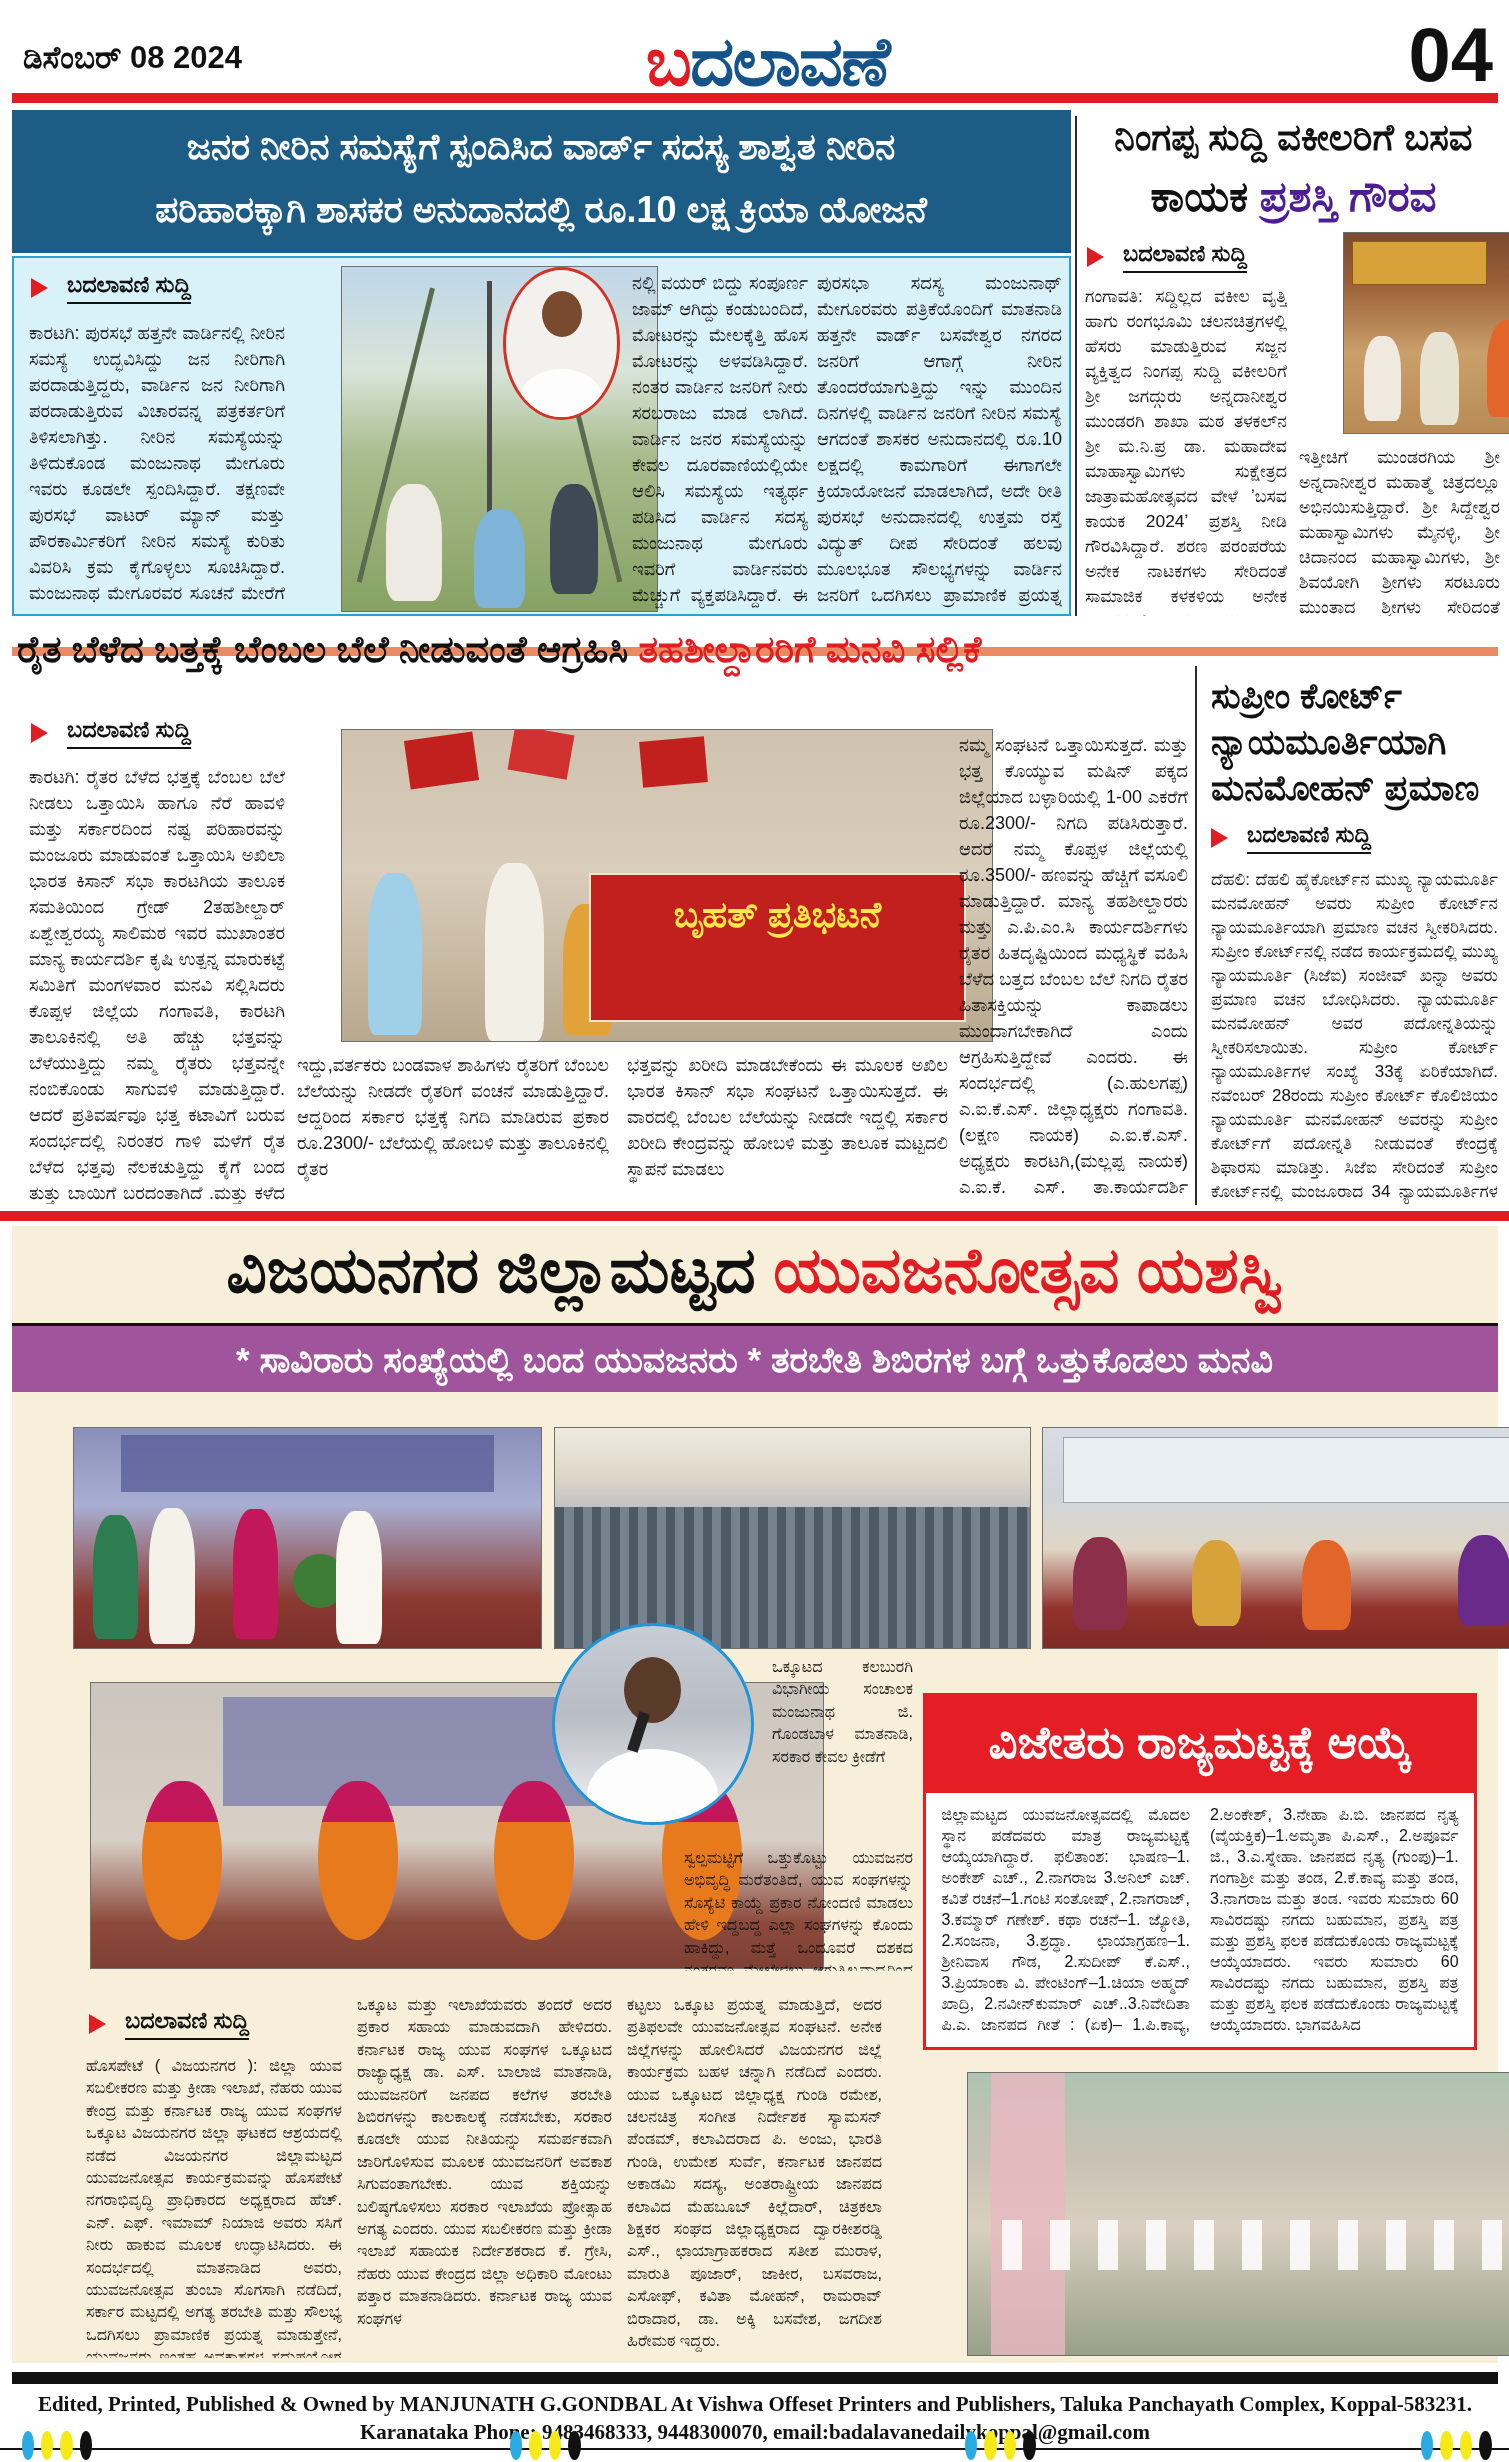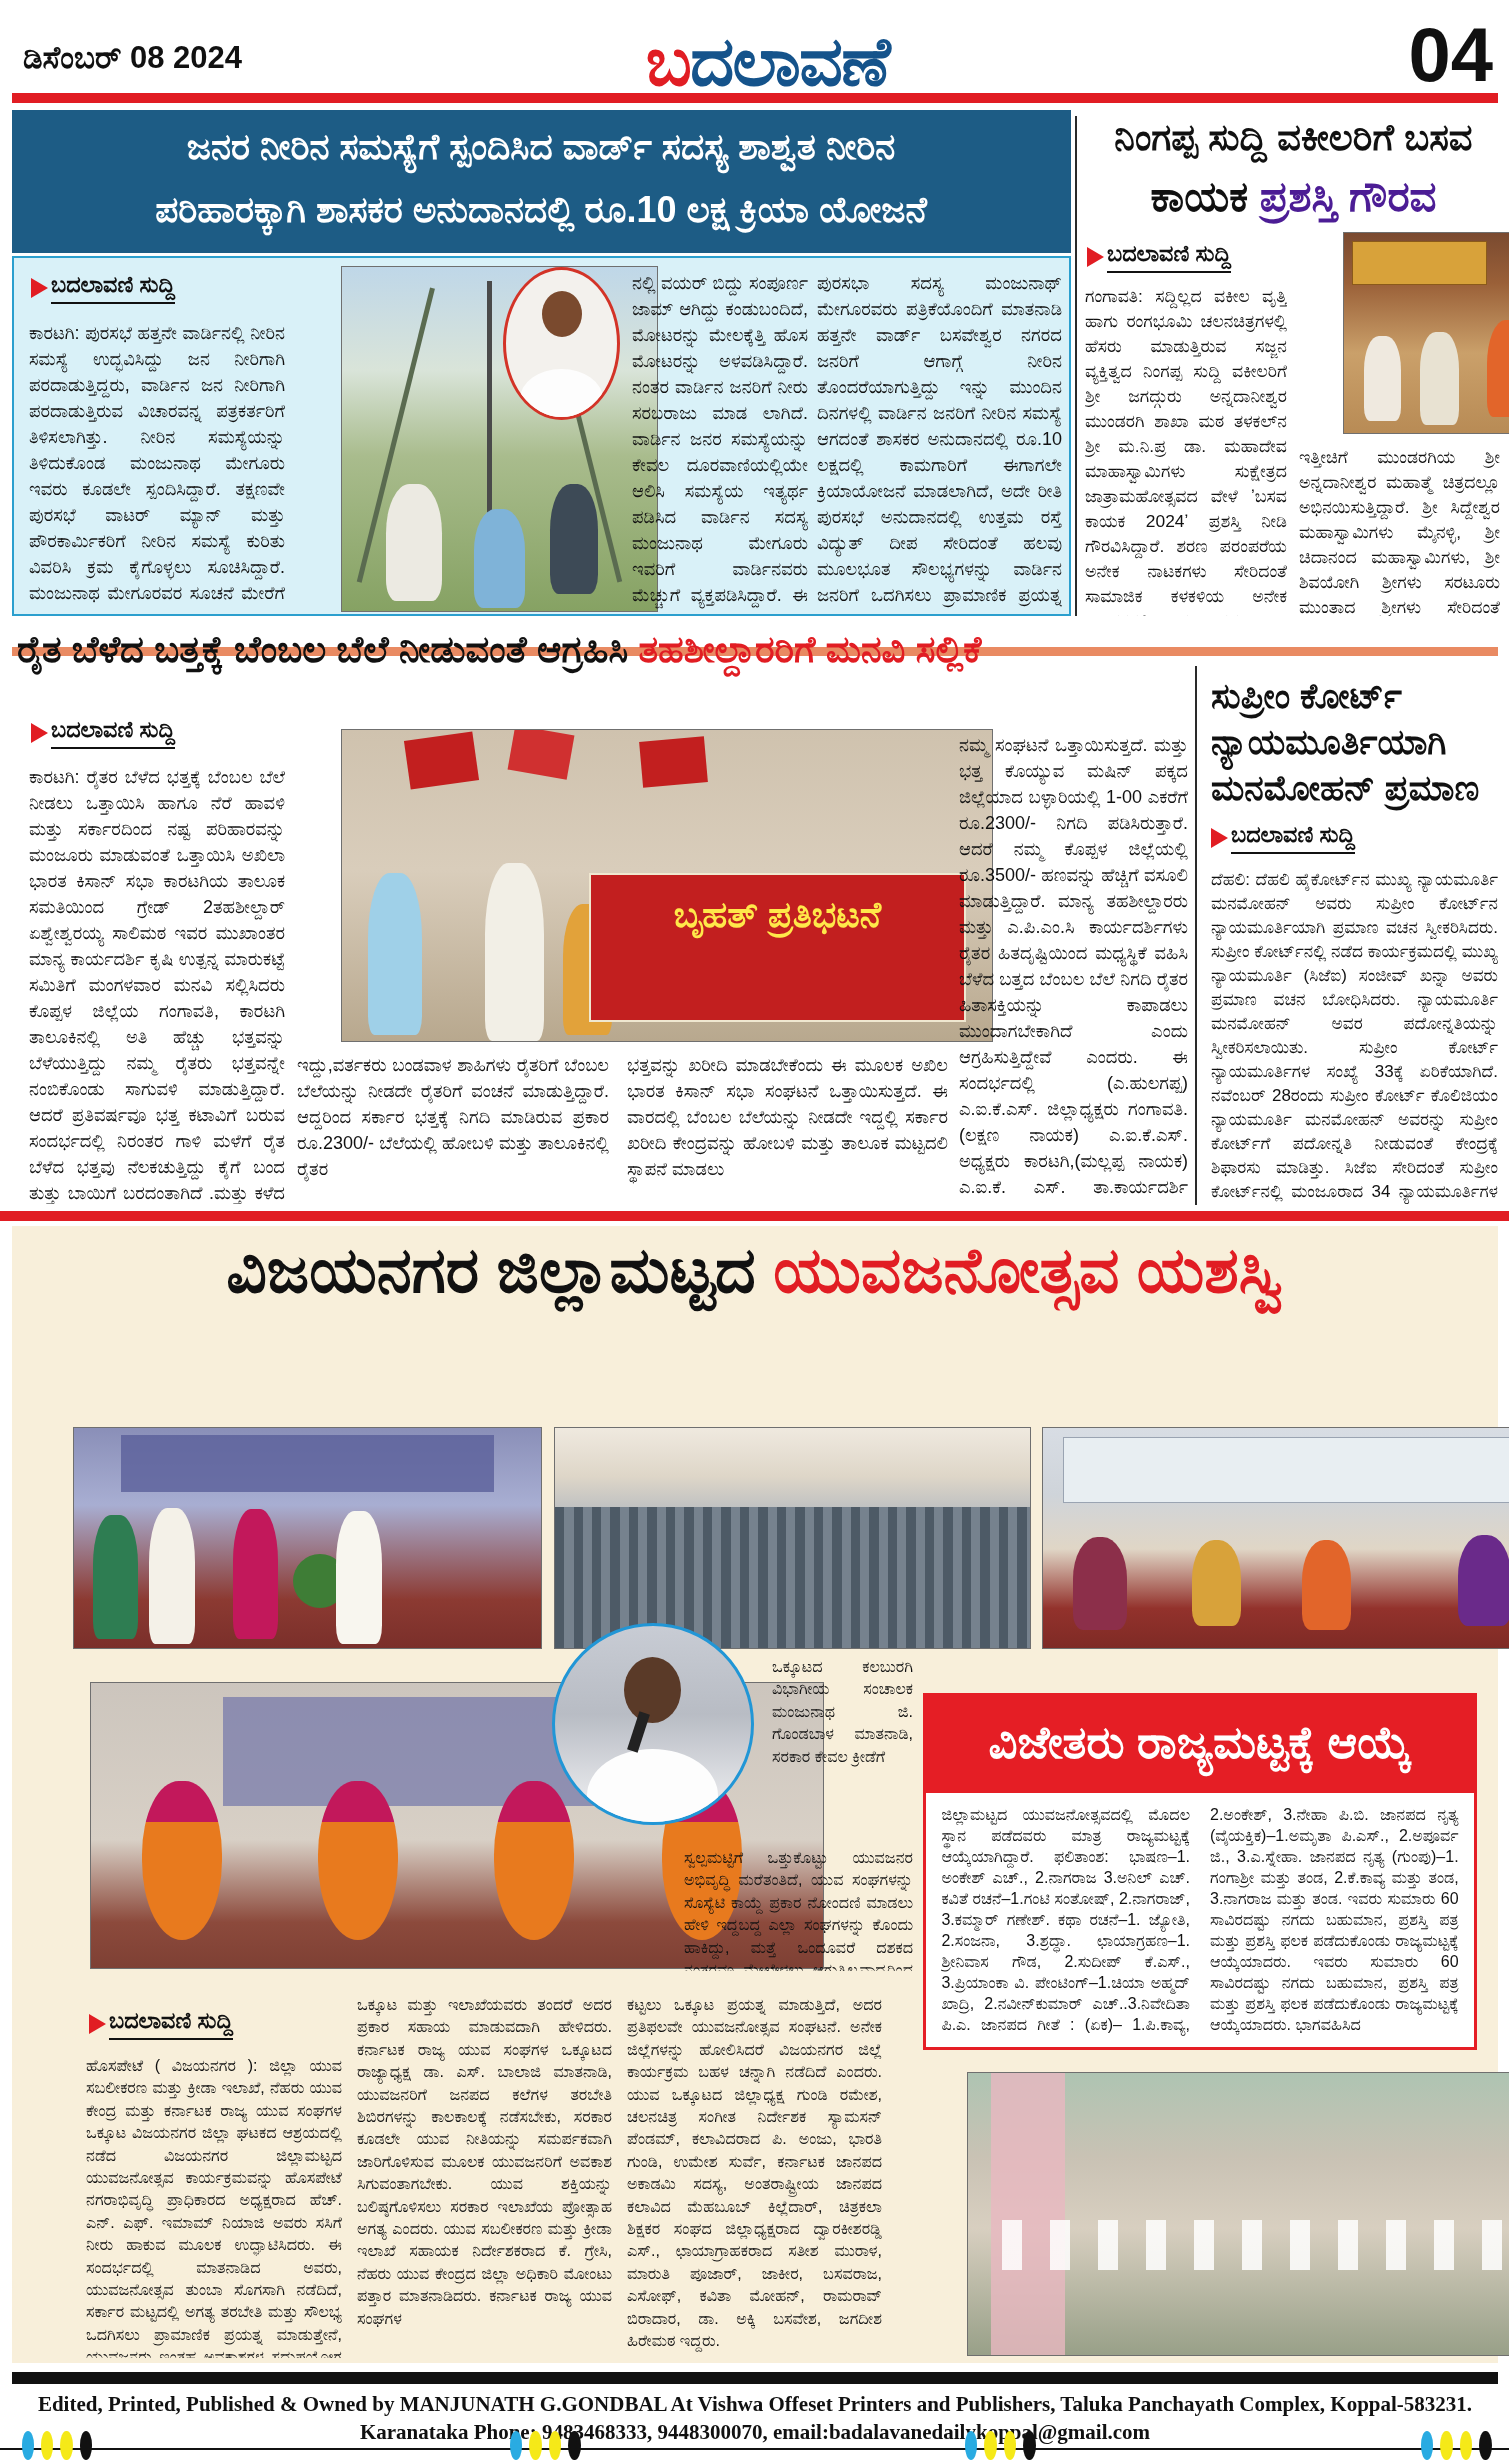--- a/index.html
+++ b/index.html
@@ -15,21 +15,21 @@
   .pageno{right:17px;top:10.8px;font-size:76px;font-weight:bold;}
   .rule-red{background:#e11d23;}
   .rule-red-1{left:11.6px;top:93px;width:1486px;height:10px;}
   .rule-red-2{left:0;top:1211px;width:1510px;height:10px;}
   .rule-orange{left:11.6px;top:647px;width:1486px;height:9.3px;background:#e98a62;}
   .vdiv{width:1.5px;background:#2a2a2a;}
   .vdiv1{left:1075px;top:116px;height:500px;}
   .vdiv2{left:1195px;top:666px;height:539px;}
 
   
-  .byline{display:flex;align-items:center;gap:3px;}
+  .byline{display:flex;align-items:center;gap:19px;}
   .byline .tri{width:0;height:0;border-left:17px solid #e11d23;border-top:10px solid transparent;border-bottom:10px solid transparent;}
   .byline .byline-text{font-size:22.4px;font-weight:bold;border-bottom:2.3px solid #111;padding-bottom:3.9px;}
 
   .coltext{font-size:18px;line-height:26px;text-align:justify;overflow:hidden;}
 
   
   .a1-headline{left:11.6px;top:110px;width:1059px;height:143px;background:#1d5c85;color:#fff;
                text-align:center;font-weight:bold;font-size:36px;line-height:63px;padding-top:5px;}
   .a1-body{left:11.6px;top:256px;width:1059px;height:360px;background:#d9f1f8;border:2.3px solid #2b9fce;}
   .byline1{left:31px;top:272px;}
@@ -247,20 +247,21 @@
     <span class="byline-text">ಬದಲಾವಣಿ ಸುದ್ದಿ</span>
   </div>
   <div class="abs coltext a4-body">ದೆಹಲಿ: ದೆಹಲಿ ಹೈಕೋರ್ಟ್‌ನ ಮುಖ್ಯ ನ್ಯಾಯಮೂರ್ತಿ ಮನಮೋಹನ್ ಅವರು ಸುಪ್ರೀಂ ಕೋರ್ಟ್‌ನ ನ್ಯಾಯಮೂರ್ತಿಯಾಗಿ ಪ್ರಮಾಣ ವಚನ ಸ್ವೀಕರಿಸಿದರು. ಸುಪ್ರೀಂ ಕೋರ್ಟ್‌ನಲ್ಲಿ ನಡೆದ ಕಾರ್ಯಕ್ರಮದಲ್ಲಿ ಮುಖ್ಯ ನ್ಯಾಯಮೂರ್ತಿ (ಸಿಜೆಐ) ಸಂಜೀವ್ ಖನ್ನಾ ಅವರು ಪ್ರಮಾಣ ವಚನ ಬೋಧಿಸಿದರು. ನ್ಯಾಯಮೂರ್ತಿ ಮನಮೋಹನ್ ಅವರ ಪದೋನ್ನತಿಯನ್ನು ಸ್ವೀಕರಿಸಲಾಯಿತು. ಸುಪ್ರೀಂ ಕೋರ್ಟ್ ನ್ಯಾಯಮೂರ್ತಿಗಳ ಸಂಖ್ಯೆ 33ಕ್ಕೆ ಏರಿಕೆಯಾಗಿದೆ. ನವೆಂಬರ್ 28ರಂದು ಸುಪ್ರೀಂ ಕೋರ್ಟ್ ಕೊಲಿಜಿಯಂ ನ್ಯಾಯಮೂರ್ತಿ ಮನಮೋಹನ್ ಅವರನ್ನು ಸುಪ್ರೀಂ ಕೋರ್ಟ್‌ಗೆ ಪದೋನ್ನತಿ ನೀಡುವಂತೆ ಕೇಂದ್ರಕ್ಕೆ ಶಿಫಾರಸು ಮಾಡಿತ್ತು. ಸಿಜೆಐ ಸೇರಿದಂತೆ ಸುಪ್ರೀಂ ಕೋರ್ಟ್‌ನಲ್ಲಿ ಮಂಜೂರಾದ 34 ನ್ಯಾಯಮೂರ್ತಿಗಳ ಹುದ್ದೆಗಳಿವೆ.</div>
 
   <div class="abs rule-red rule-red-2"></div>
 
   <div class="abs a5-bg"></div>
   <div class="abs a5-headline">
     <span>ವಿಜಯನಗರ ಜಿಲ್ಲಾಮಟ್ಟದ </span><span class="red">ಯುವಜನೋತ್ಸವ ಯಶಸ್ವಿ</span>
   </div>
+  <div class="abs a5-subhead">* ಸಾವಿರಾರು ಸಂಖ್ಯೆಯಲ್ಲಿ ಬಂದ ಯುವಜನರು * ತರಬೇತಿ ಶಿಬಿರಗಳ ಬಗ್ಗೆ ಒತ್ತುಕೊಡಲು ಮನವಿ</div>
 
   <div class="abs photo photo-inaug">
     <div class="abs blob in-banner"></div>
     <div class="abs blob in-plant"></div>
     <div class="abs blob in-p1"></div>
     <div class="abs blob in-p2"></div>
     <div class="abs blob in-p3"></div>
     <div class="abs blob in-p4"></div>
   </div>
   <div class="abs photo photo-audience">

